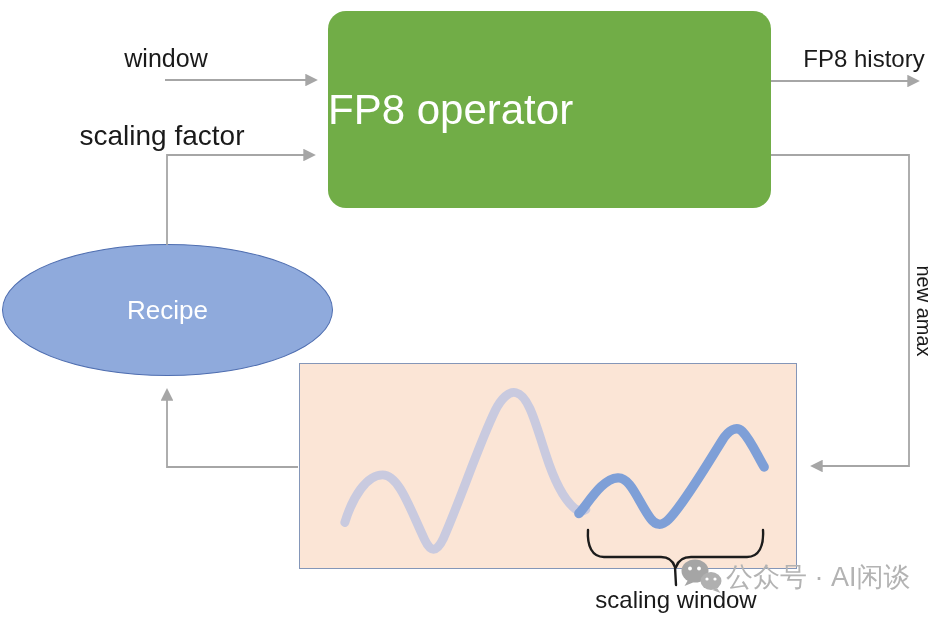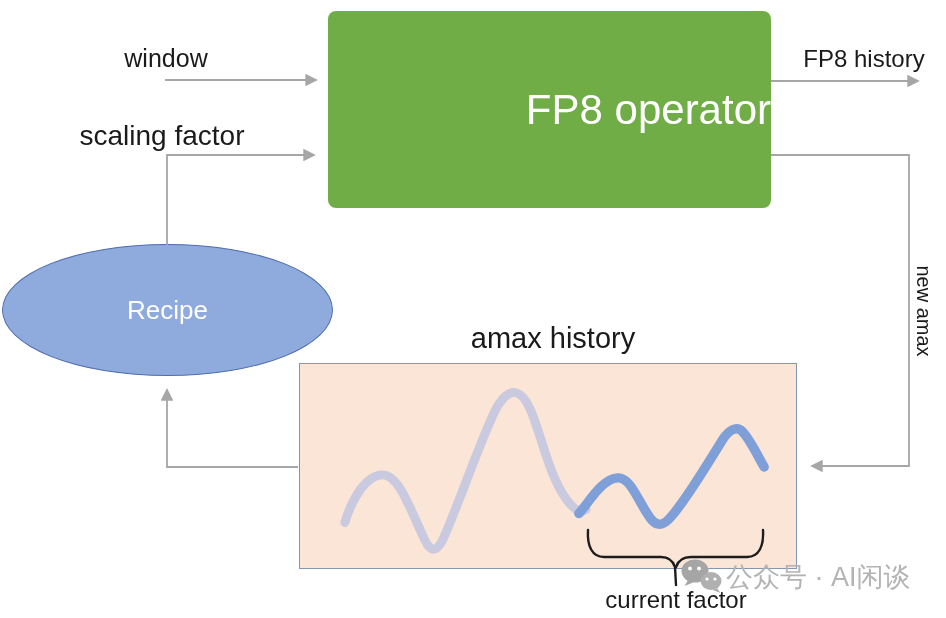--- a/index.html
+++ b/index.html
@@ -15,22 +15,22 @@
     width: 946px; height: 618px;
     z-index: 3; pointer-events: none;
   }
   .connector { stroke: var(--connector-gray, #a6a6a6); stroke-width: 1.8; fill: none; }
   .brace { stroke: #1c1c1c; stroke-width: 2.4; fill: none; stroke-linecap: round; }
 
   .node-operator {
     position: absolute; left: 328px; top: 11px;
     width: 443px; height: 197px;
     background: var(--operator-green, #71ad47);
-    border-radius: 8px;
-    display: flex; align-items: center; justify-content: flex-end;
+    border-radius: 18px;
+    display: flex; align-items: center; justify-content: flex-start;
     color: #ffffff; font-size: 42px;
     z-index: 2;
   }
   .node-recipe {
     position: absolute; left: 2px; top: 244px;
     width: 331px; height: 132px;
     background: var(--recipe-blue, #8faadc);
     border: 1.5px solid var(--recipe-border, #4f6eb0);
     border-radius: 50%;
     display: flex; align-items: center; justify-content: center;
@@ -125,22 +125,21 @@
       <path class="curve-cur" d="M280,151 C290,140 303,116 319,115 C332,114 340,140 352,156
                C357,163 363,164 370,157 C385,142 409,101 424,77
                C430,67 438,62 444,68 C452,76 459,92 466,104"></path>
     </svg>
   </div>
 
   <div class="lbl lbl-input">window</div>
   <div class="lbl lbl-scaling">scaling factor</div>
   <div class="lbl lbl-output">FP8 history</div>
   <div class="lbl lbl-new-amax">new amax</div>
-  <div class="lbl lbl-amax-title">amax history</div>
-  <div class="lbl lbl-current-window">current factor</div>
+  <div class="lbl lbl-current-window">scaling window</div>
 
   <div class="watermark">
     <svg width="46" height="37" viewBox="0 0 46 37">
       <ellipse cx="15" cy="13" rx="13.5" ry="11.5" fill="#a5a5a5"></ellipse>
       <path d="M8,22 L4.5,28 L13,24.5 Z" fill="#a5a5a5"></path>
       <circle cx="10" cy="10.5" r="1.9" fill="#ffffff"></circle>
       <circle cx="19" cy="10.5" r="1.9" fill="#ffffff"></circle>
       <ellipse cx="31" cy="23" rx="10.5" ry="9" fill="#b0b0b0"></ellipse>
       <path d="M37,30 L40.5,35 L32.5,32 Z" fill="#b0b0b0"></path>
       <circle cx="27" cy="21" r="1.6" fill="#ffffff"></circle>

